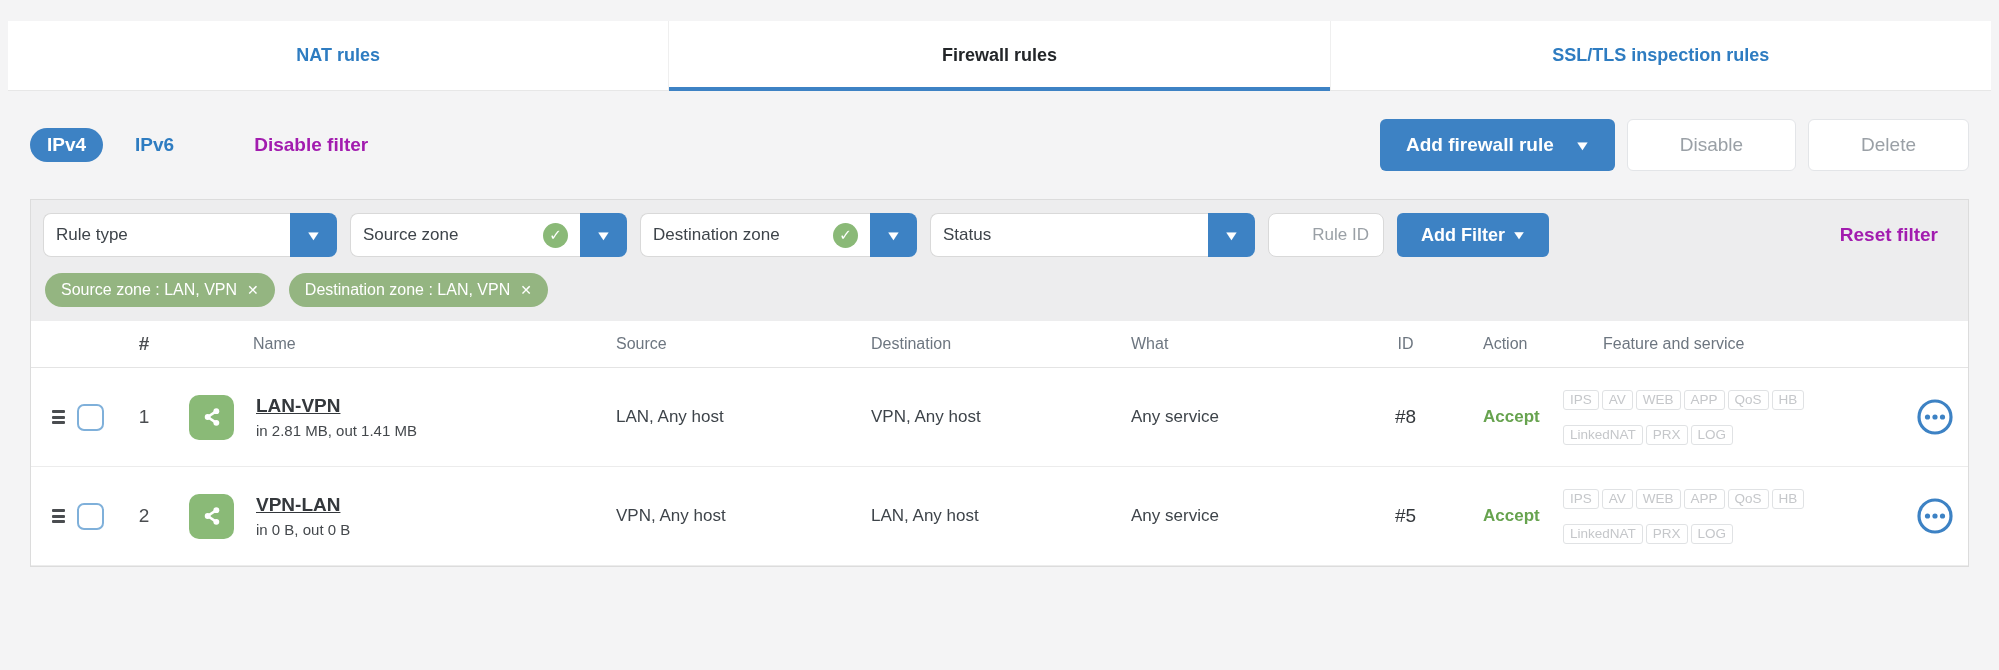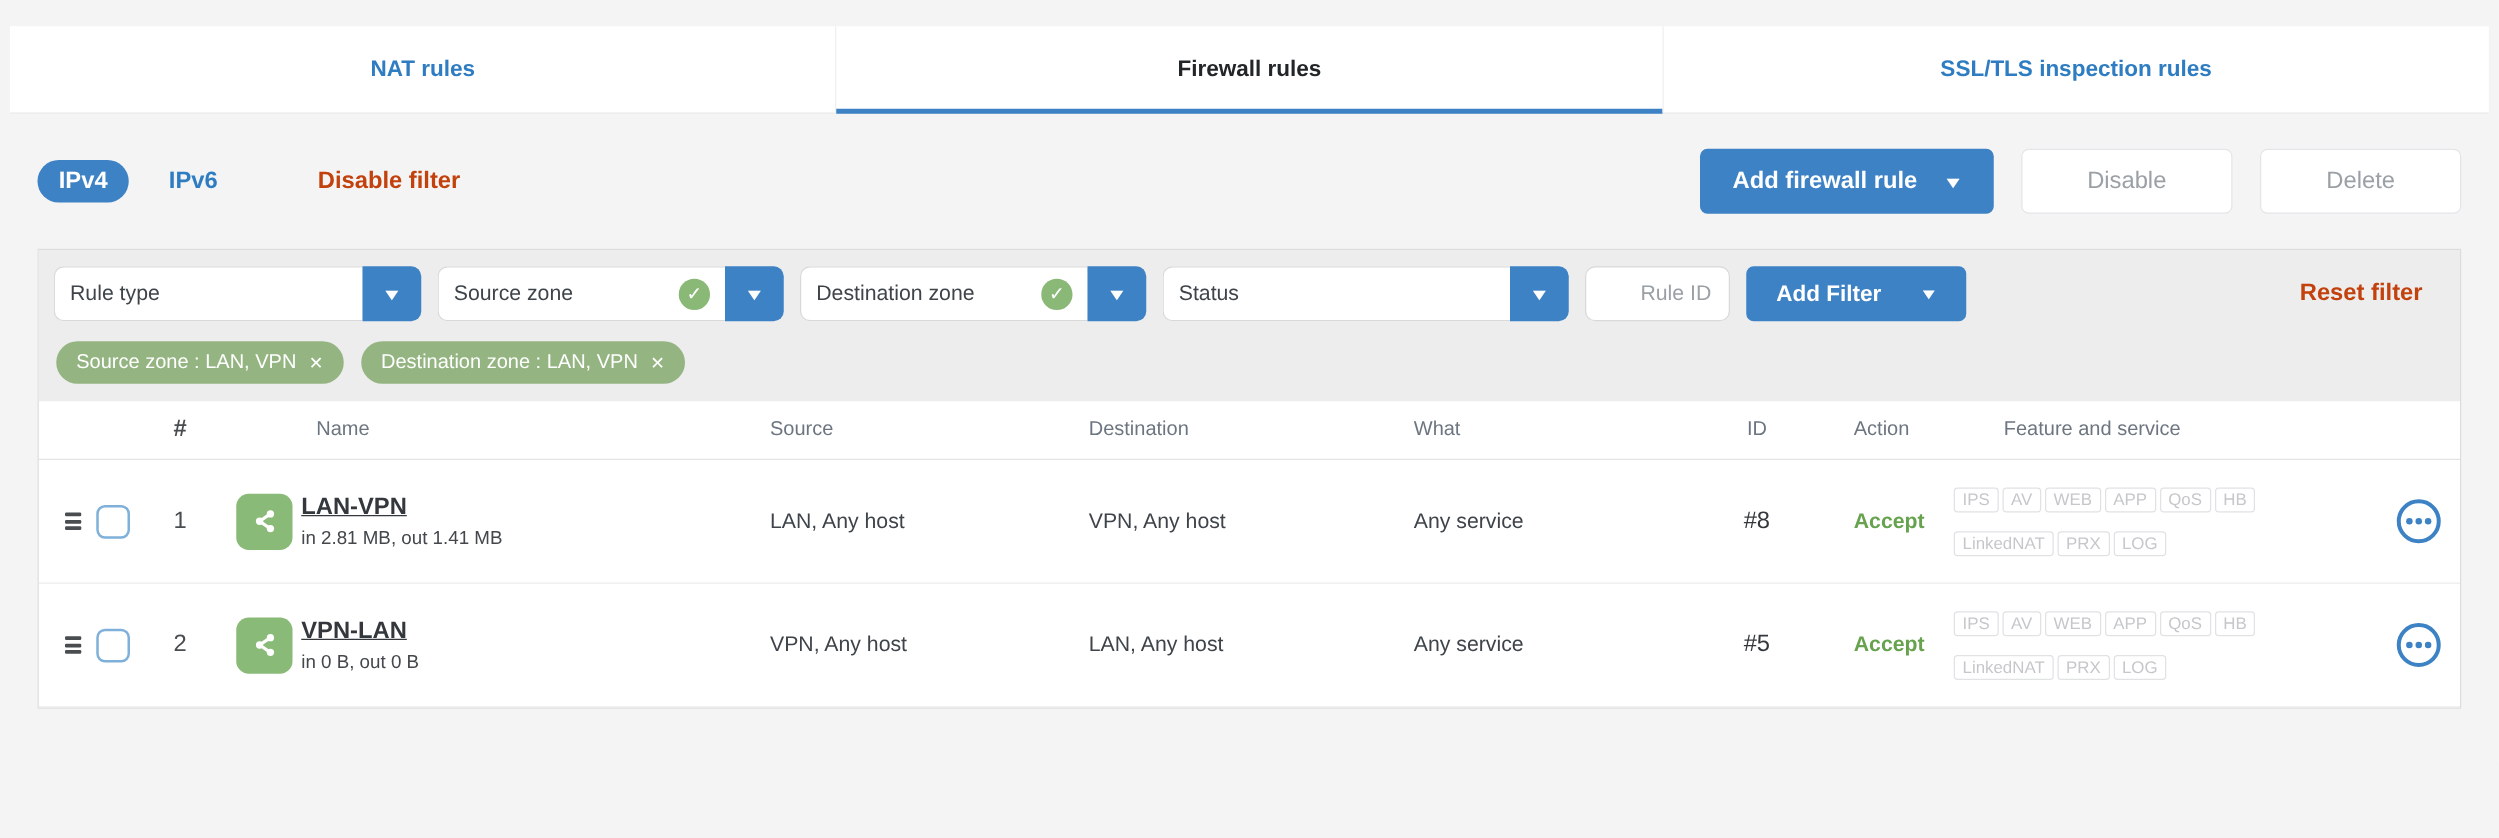--- a/index.html
+++ b/index.html
@@ -32,24 +32,24 @@
     margin:0 30px; height:108px; display:flex; align-items:center;
   }
   .ip-pill {
     background:#3d82c4; color:#fff; font-weight:bold; font-size:19px;
     padding:6px 17px; border-radius:18px; cursor:pointer;
   }
   .ip-link {
     color:#2e7cc1; font-weight:bold; font-size:19px; margin-left:32px; cursor:pointer;
   }
   .text-link {
-    color:#c2410c; font-weight:bold; font-size:19px; cursor:pointer;
+    color:#a21caf; font-weight:bold; font-size:19px; cursor:pointer;
   }
   .toolbar .text-link { margin-left:80px; }
-  .toolbar-right { margin-left:auto; display:flex; align-items:center; gap:22px; }
+  .toolbar-right { margin-left:auto; display:flex; align-items:center; gap:12px; }
   .btn { height:52px; border-radius:6px; font-size:19px; cursor:pointer;
          font-family:inherit; display:inline-flex; align-items:center; justify-content:center; }
   .btn-primary {
     background:#3d82c4; color:#fff; border:none; font-weight:bold;
     padding:0 26px; gap:22px;
   }
   .btn-primary .chev { font-size:13px; transform:scaleX(1.35); }
   .btn-secondary {
     background:#fff; color:#9aa0a6; border:1px solid #e3e5e8; padding:0 52px;
   }
@@ -80,21 +80,21 @@
   .w-ruletype .dd-field { width:247px; }
   .w-zone .dd-field    { width:230px; }
   .w-status .dd-field  { width:278px; }
   .rule-id {
     width:116px; height:44px; border:1px solid #d9d9d9; border-radius:8px;
     font-size:17px; color:#3e444a; padding:0 14px; font-family:inherit; outline:none;text-align:right;
   }
   .rule-id::placeholder { color:#9aa0a6; }
   .btn-addfilter {
     height:44px; background:#3d82c4; color:#fff; border:none; border-radius:6px;
-    font-weight:bold; font-size:18px; padding:0 24px; gap:32px;
+    font-weight:bold; font-size:18px; padding:0 24px; gap:8px;
   }
   .btn-addfilter .chev { font-size:12px; transform:scaleX(1.35); }
   .reset-link { margin-left:auto; margin-right:18px; font-size:19px; }
 
   .chips-row { display:flex; gap:14px; margin-top:16px; padding-left:2px; }
   .chip {
     background:#94b581; color:#fff; font-size:16px; border-radius:18px;
     padding:8px 16px; display:flex; align-items:center; gap:10px;
   }
   .chip .chip-x { font-size:14px; font-weight:bold; cursor:pointer; }
@@ -116,21 +116,21 @@
   .trow { height:99px; border-bottom:1px solid #ececec; font-size:17px; color:#3e444a; }
   .c-drag { display:flex; justify-content:flex-end; }
   .drag-handle { width:13px; cursor:grab; }
   .drag-handle i { display:block; height:3px; background:#4a4d50; margin:2.5px 0; border-radius:1px; }
   .c-check { display:flex; justify-content:center; }
   .checkbox {
     width:27px; height:27px; border:2px solid #7fb0da; border-radius:7px;
     background:#fff; cursor:pointer;
   }
   .c-num { text-align:center; font-size:19px; color:#4a4d50; }
-  .c-name { display:flex; align-items:center; padding-left:16px; gap:7px; }
+  .c-name { display:flex; align-items:center; padding-left:16px; gap:22px; }
   .rule-icon {
     width:45px; height:45px; border-radius:10px; background:#8aba77; flex:0 0 45px;
     display:flex; align-items:center; justify-content:center;
   }
   .rule-name { font-size:19px; font-weight:bold; color:#34383c; text-decoration:underline; cursor:pointer; }
   .rule-traffic { font-size:15px; color:#44484c; margin-top:5px; }
   .c-id-val { text-align:center; font-size:19px; color:#34383c; }
   .c-accept { padding-left:30px; color:#67a34f; font-weight:bold; font-size:17px; }
   .c-feature { display:flex; flex-direction:column; padding-right:88px; gap:15px; }
   .badge-line { display:flex; gap:3px; }

